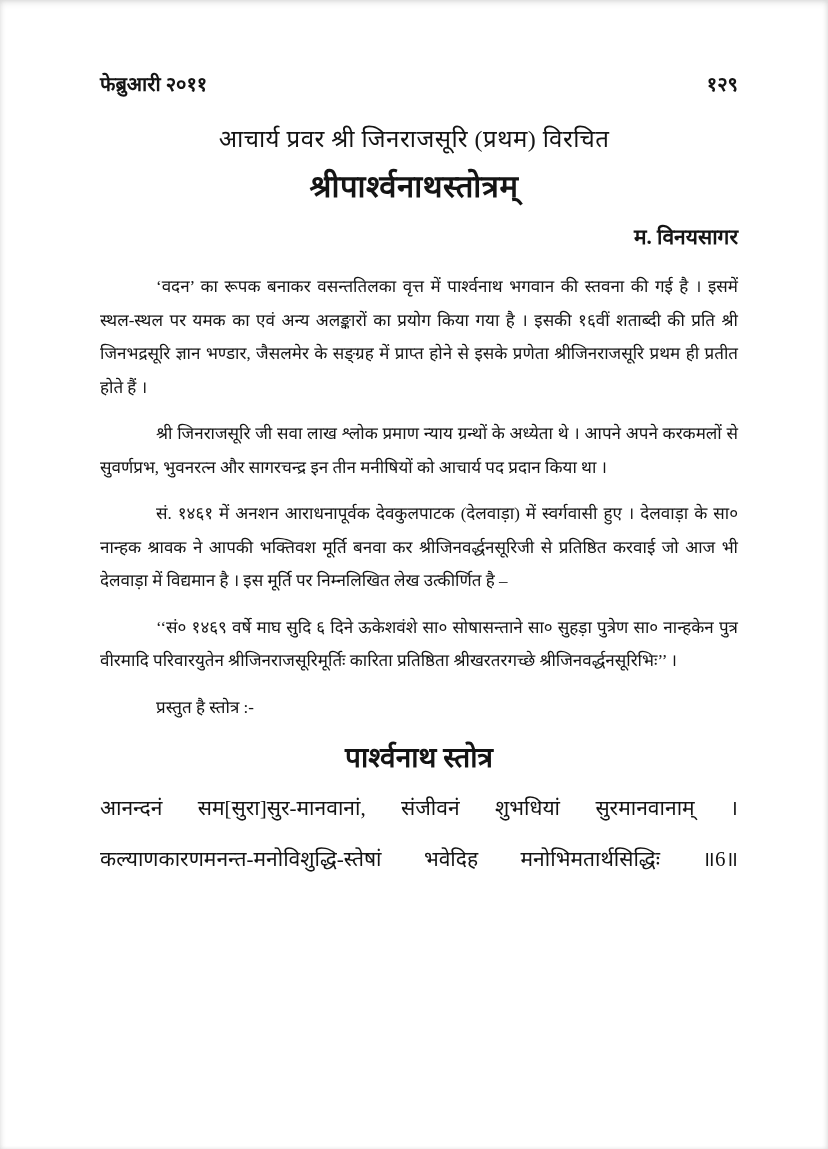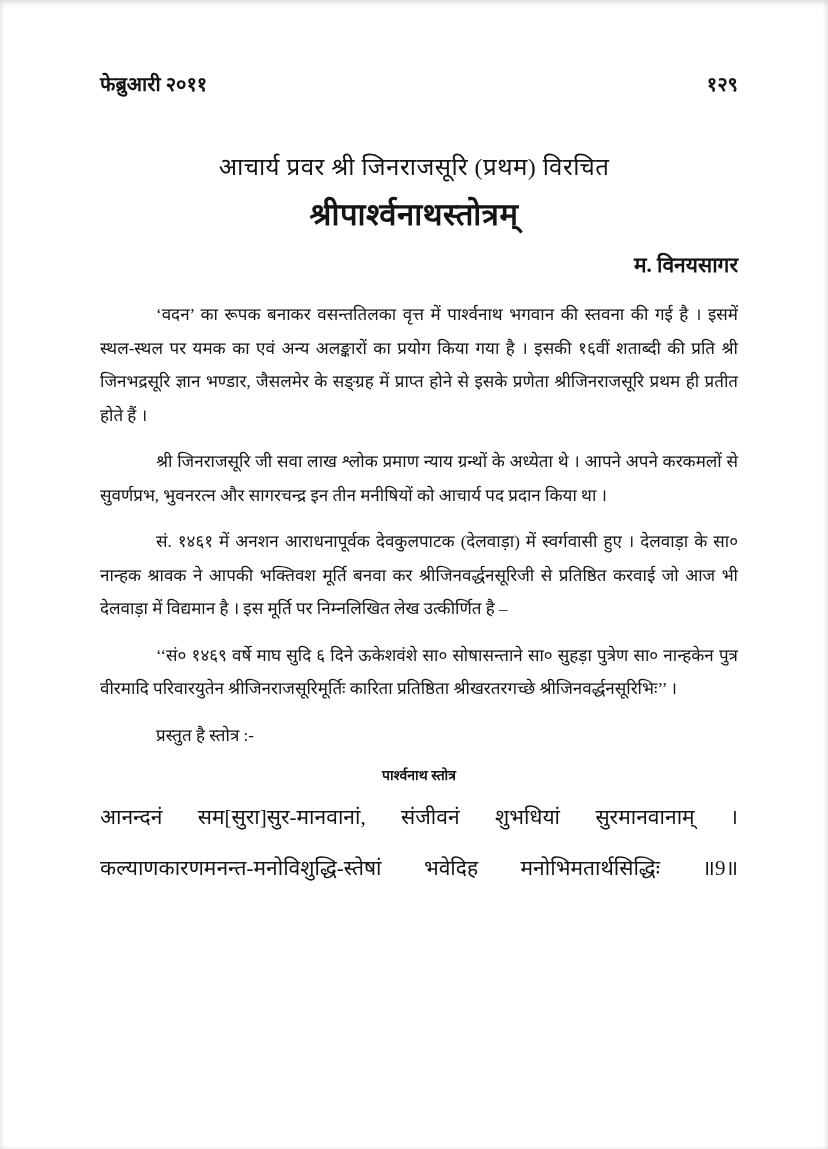--- a/index.html
+++ b/index.html
@@ -22,21 +22,21 @@
   .page-header {
     display: flex;
     justify-content: space-between;
     align-items: baseline;
     padding: 70px 90px 0 100px;
     font-size: 20px;
     font-weight: bold;
   }
   .title-block {
     text-align: center;
-    margin-top: 52px;
+    margin-top: 24px;
   }
   .byline {
     font-size: 24px;
     letter-spacing: 0.5px;
   }
   .main-title {
     margin: 10px 0 0 0;
     font-size: 31px;
     font-weight: bold;
     letter-spacing: 0.5px;
@@ -56,21 +56,21 @@
     line-height: 33.5px;
     text-align: justify;
     text-indent: 56px;
   }
   .stotra {
     padding: 0 90px 0 100px;
   }
   .stotra-heading {
     margin: 8px 0 16px 0;
     text-align: center;
-    font-size: 14px;
+    font-size: 28px;
     font-weight: bold;
   }
   .verse {
     margin-bottom: 16px;
   }
   .verse-line {
     font-size: 21px;
     line-height: 35px;
     text-align: justify;
     text-align-last: justify;
@@ -101,17 +101,17 @@
   </main>
 
   <section class="stotra">
     <h2 class="stotra-heading">पार्श्वनाथ स्तोत्र</h2>
 
     <div class="verse">
       <div class="verse-line">आनन्दनं सम[सुरा]सुर-मानवानां, संजीवनं शुभधियां सुरमानवानाम् ।</div>
     </div>
 
     <div class="verse">
-      <div class="verse-line">कल्याणकारणमनन्त-मनोविशुद्धि-स्तेषां भवेदिह मनोभिमतार्थसिद्धिः ॥9॥</div>
+      <div class="verse-line">कल्याणकारणमनन्त-मनोविशुद्धि-स्तेषां भवेदिह मनोभिमतार्थसिद्धिः ॥6॥</div>
     </div>
   </section>
 
 </div>
 
 </body></html>

